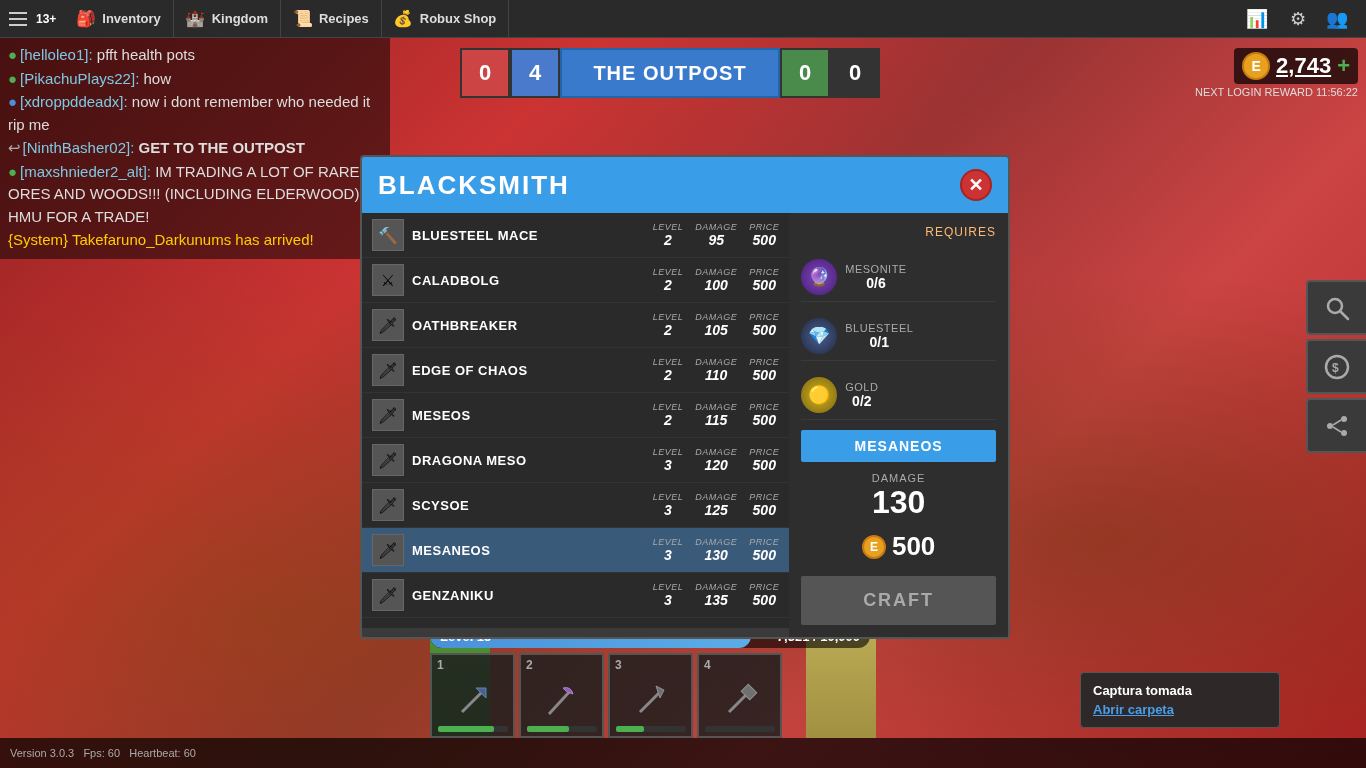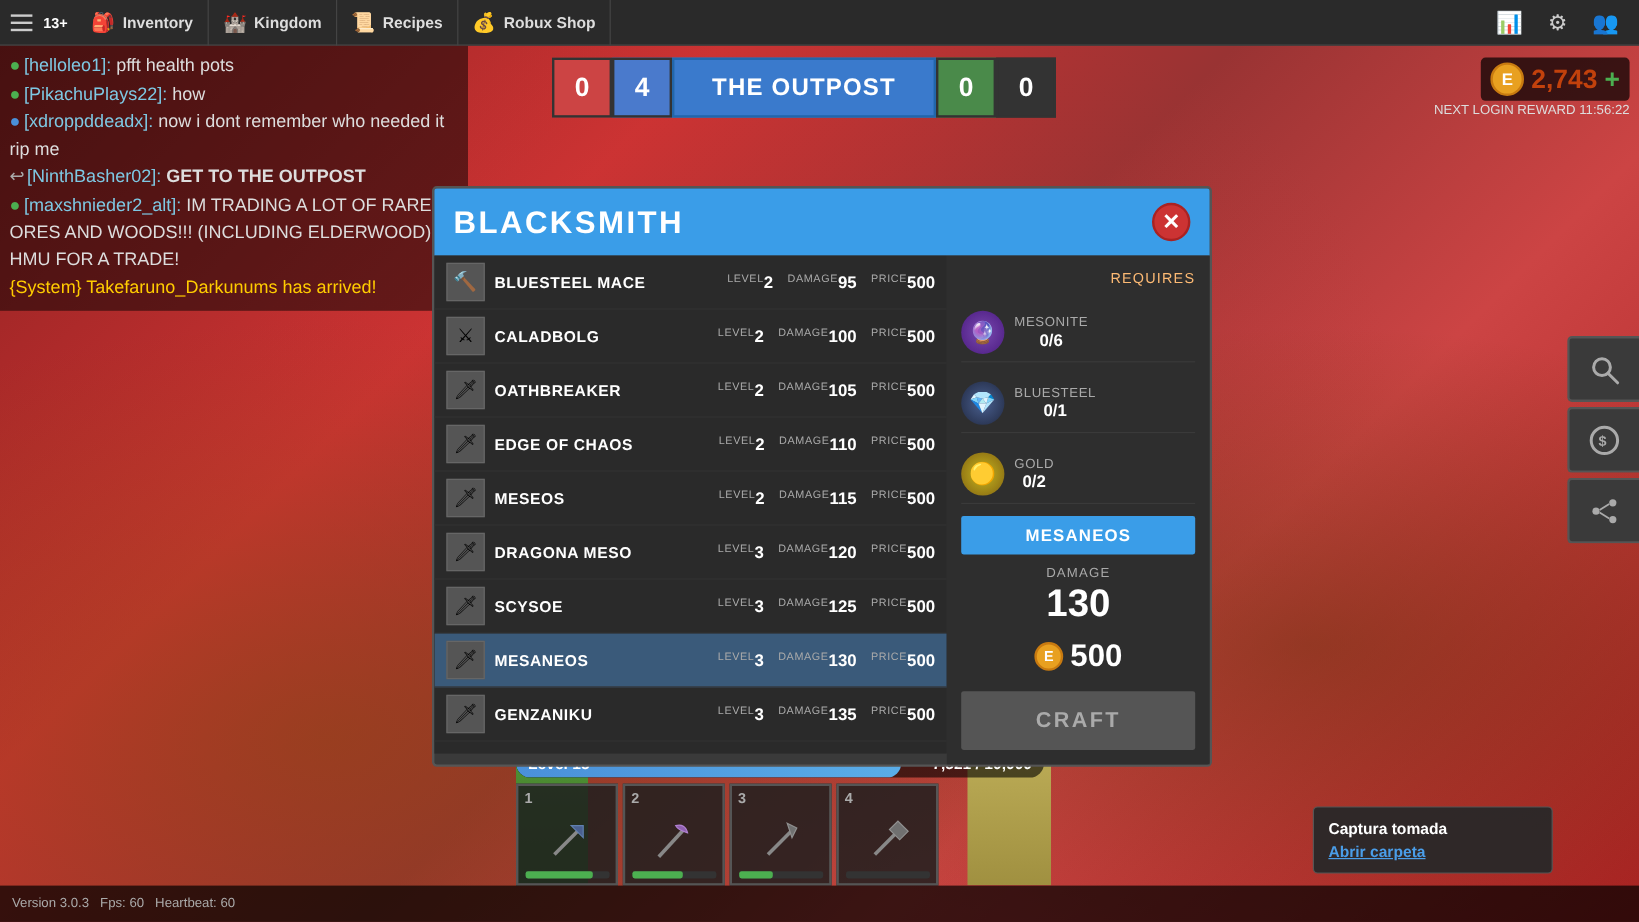--- a/index.html
+++ b/index.html
@@ -188,21 +188,22 @@
       justify-content: center;
       font-size: 14px;
       font-weight: bold;
       color: #fff;
       border: 2px solid #c87a10;
     }
 
     .currency-amount {
       font-size: 22px;
       font-weight: bold;
-      color: #c2410c;
+      color: #ffffff;
+      text-decoration: underline;
     }
 
     .currency-plus {
       font-size: 22px;
       color: #4caf50;
       font-weight: bold;
       cursor: pointer;
     }
 
     .login-reward {
@@ -325,21 +326,22 @@
     }
 
     .item-stats {
       display: flex;
       gap: 12px;
       text-align: center;
     }
 
     .item-stat {
       display: flex;
-      flex-direction: row;
+      flex-direction: column;
+      font-style: italic;
     }
 
     .item-stat-label {
       font-size: 9px;
       color: #aaa;
       letter-spacing: 0.5px;
     }
 
     .item-stat-value {
       font-size: 14px;
@@ -630,21 +632,21 @@
       font-size: 22px;
       color: #ccc;
       cursor: pointer;
       border-radius: 4px 0 0 4px;
     }
 
     
     .screenshot-notification {
       position: absolute;
       bottom: 40px;
-      right: 72px;
+      right: 86px;
       width: 200px;
       background: rgba(40,40,40,0.95);
       border: 1px solid #555;
       padding: 10px 12px;
       z-index: 300;
       border-radius: 4px;
     }
 
     .screenshot-title {
       font-size: 13px;

